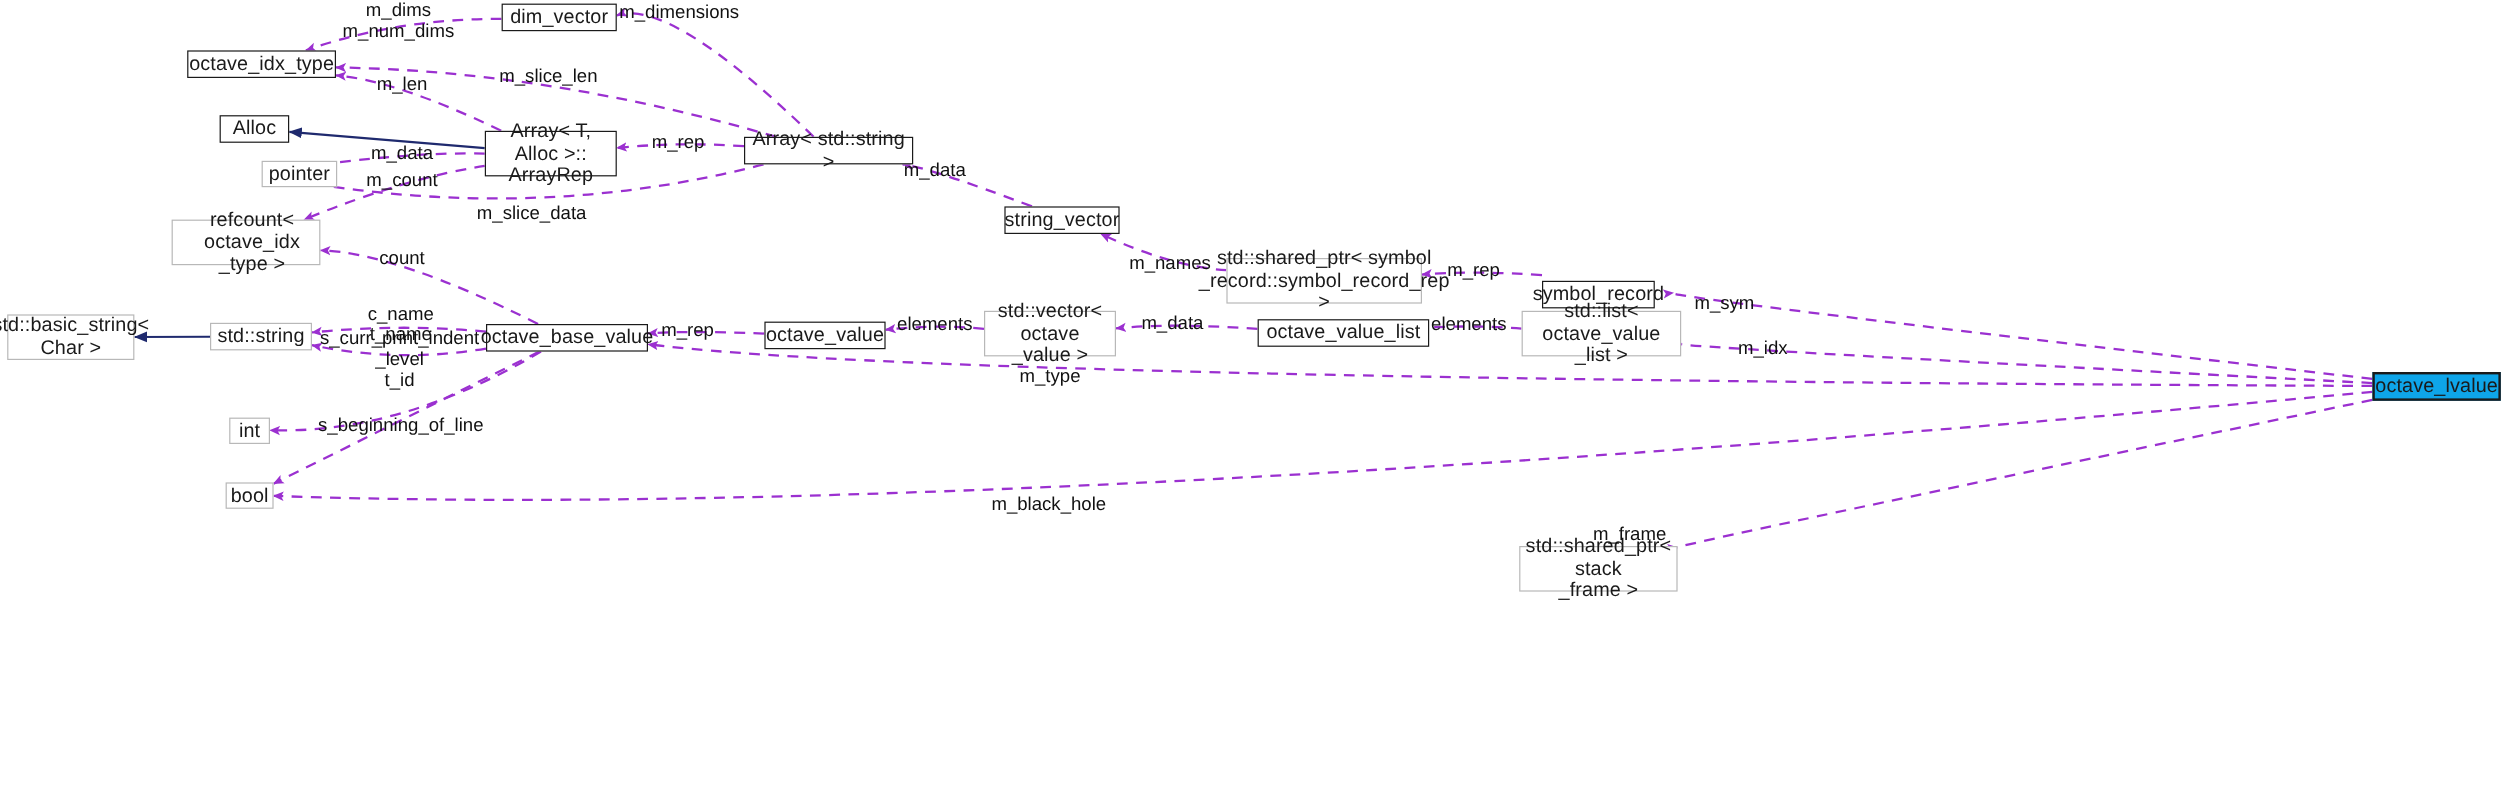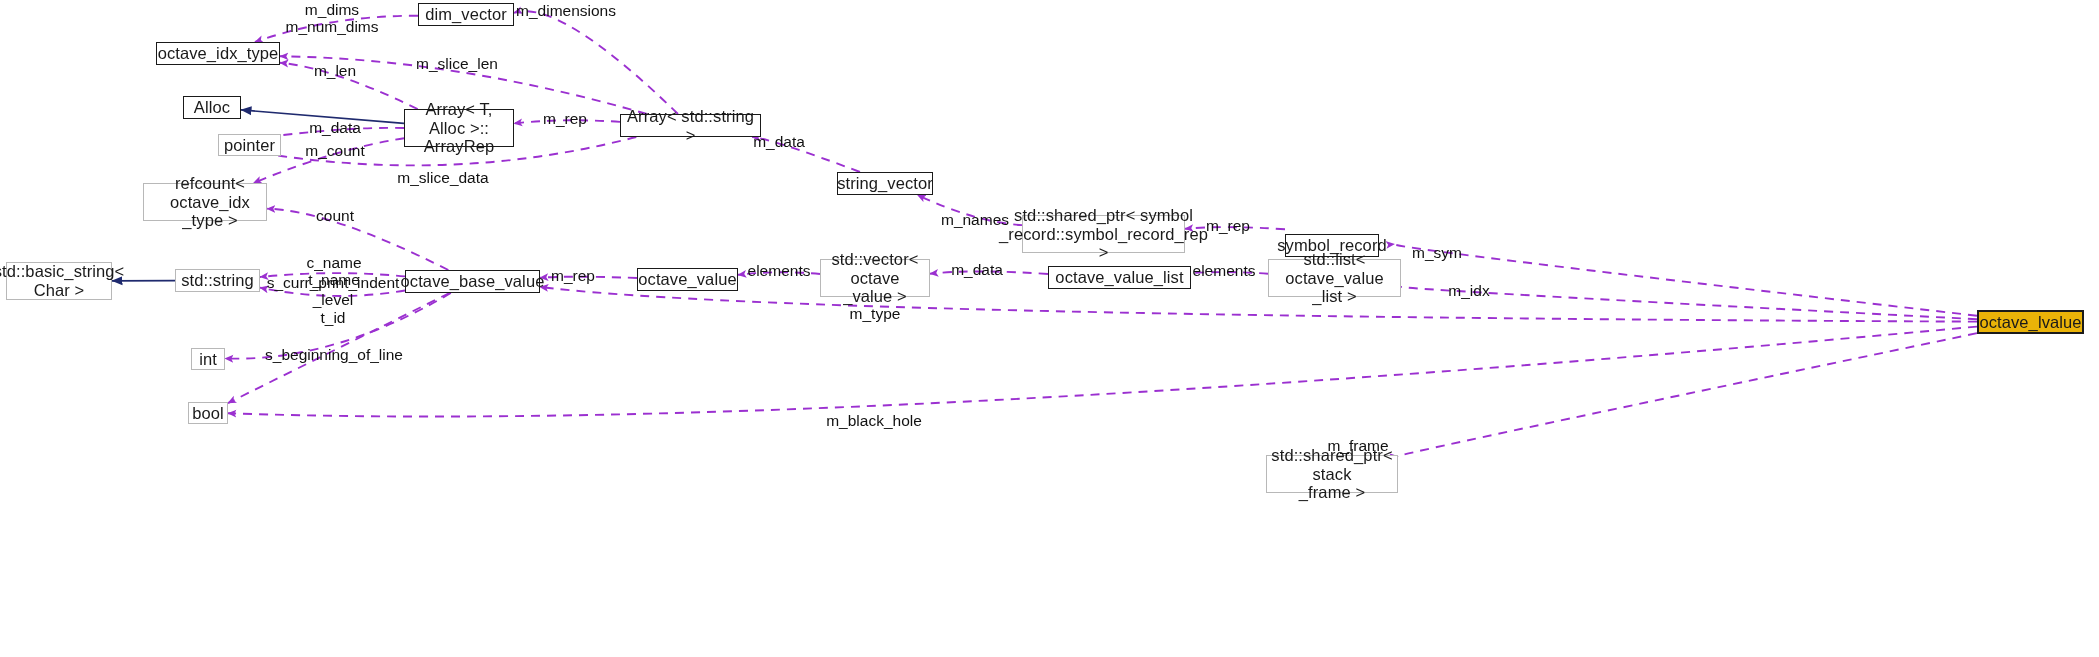--- a/index.html
+++ b/index.html
@@ -7,21 +7,21 @@
   body{width:2099px;height:657px;position:relative;overflow:hidden;
        font-family:"Liberation Sans","DejaVu Sans",sans-serif;}
   #diagram{position:absolute;left:0;top:0;width:2099px;height:657px;}
   svg#edges{position:absolute;left:0;top:0;width:2099px;height:657px;}
   .node{position:absolute;box-sizing:border-box;background:#ffffff;
         display:flex;align-items:center;justify-content:center;text-align:center;
         font-size:16.5px;color:#1a1a1a;line-height:1.14;letter-spacing:0.1px;
         white-space:pre-line;padding:1px 6px;}
   .node.solid{border:1.6px solid #1a1a1a;}
   .node.light{border:1.3px solid #b8b8b8;}
-  .node.focus{border:2px solid #1a1a1a;background:#eab308;}
+  .node.focus{border:2px solid #1a1a1a;background:#0ea5e9;}
   .edge-label{position:absolute;font-size:15.5px;color:#111111;
               white-space:pre-line;text-align:center;line-height:1.12;
               transform:translate(-50%,-50%);}
 </style>
 </head>
 <body>
 
 <div id="diagram">
   <svg id="edges" viewBox="0 0 2099 657" xmlns="http://www.w3.org/2000/svg">
     <defs>

